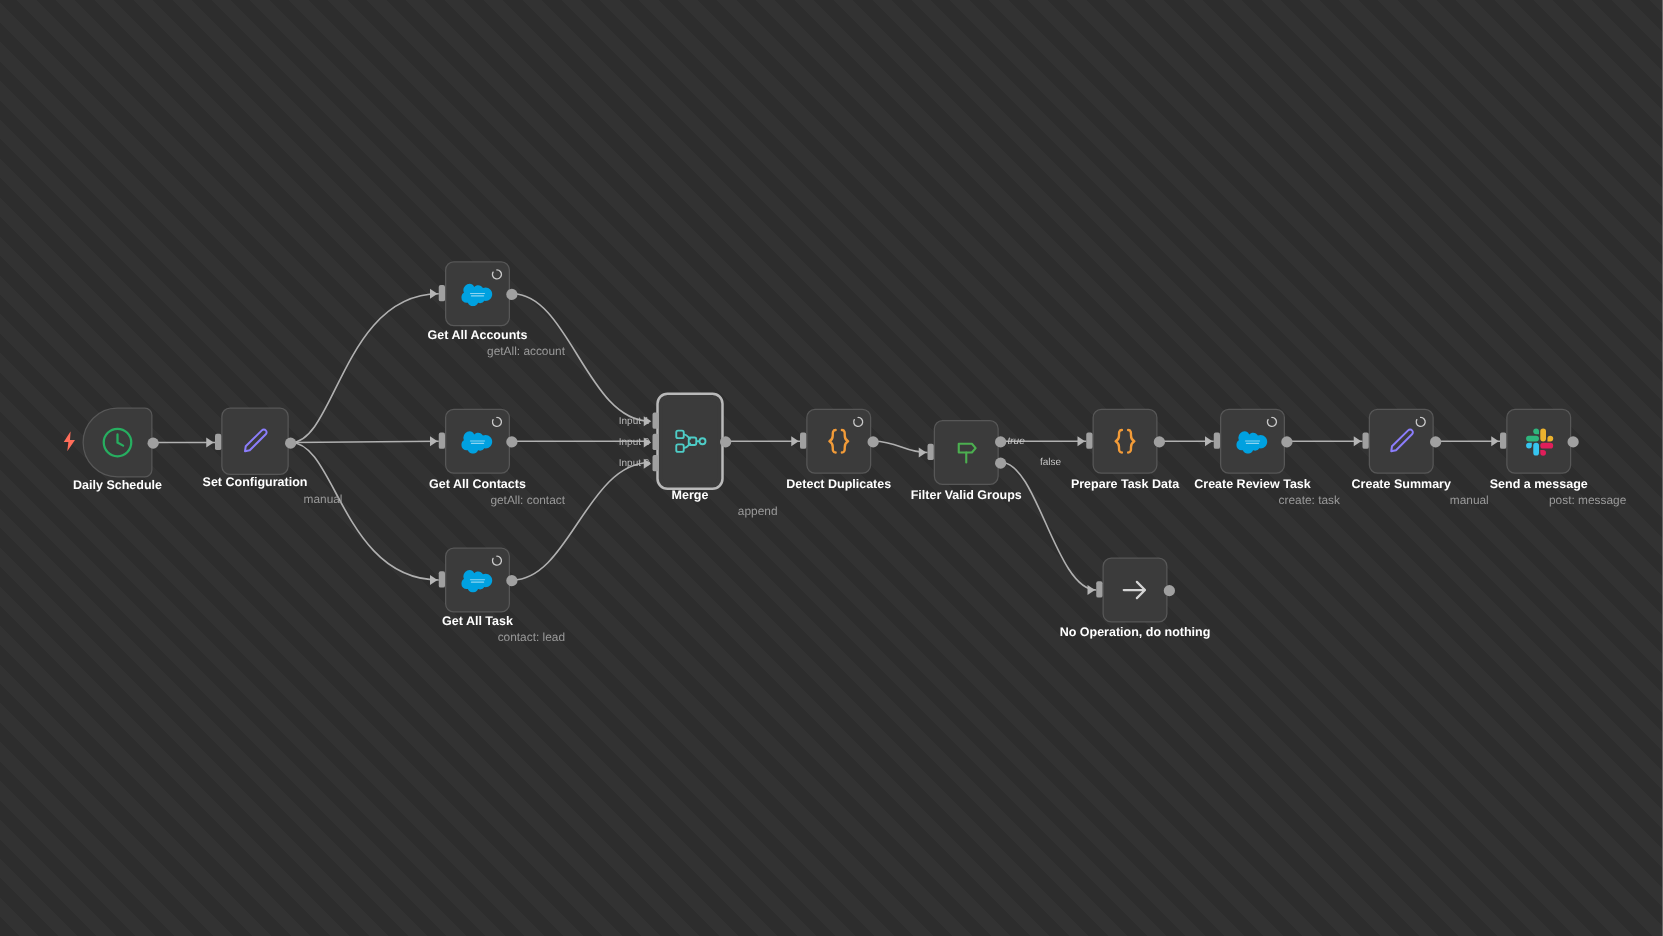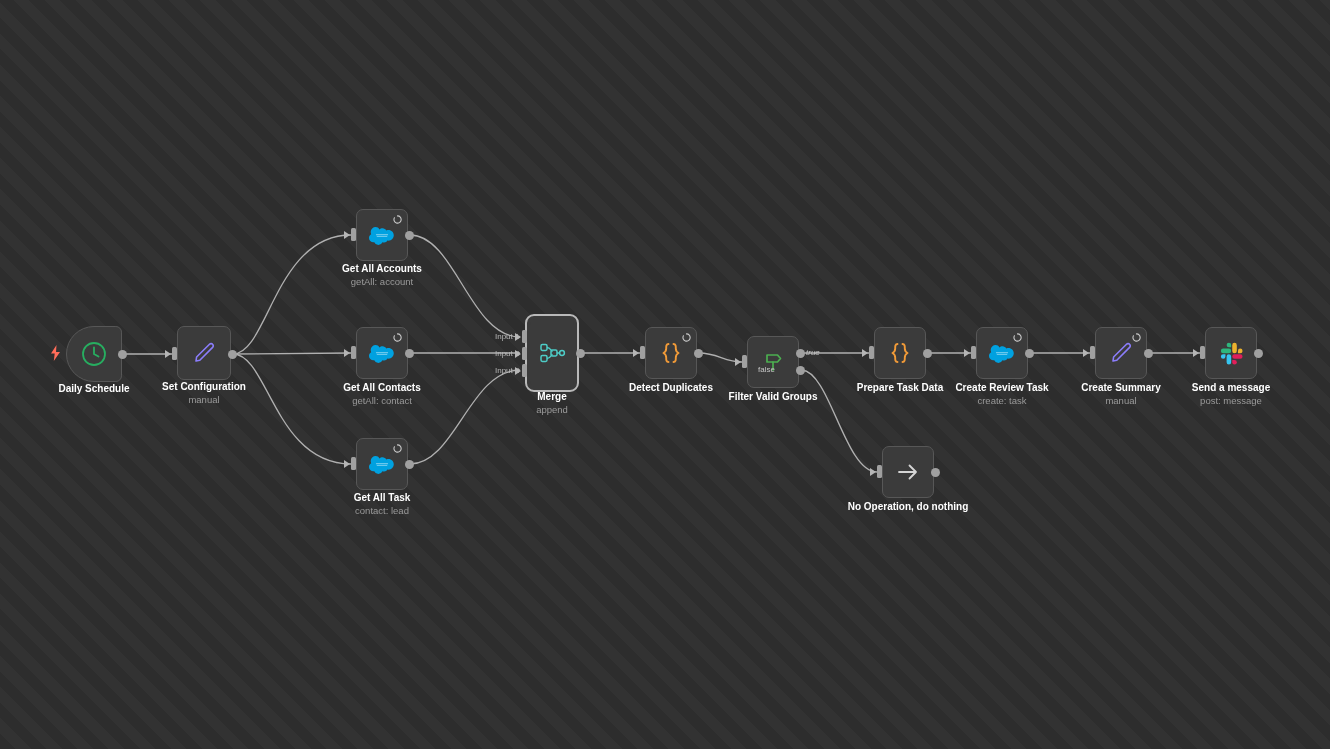--- a/index.html
+++ b/index.html
@@ -74,20 +74,21 @@
     font-size: 10px;
     font-weight: bold;
     color: #ffffff;
     line-height: 13px;
   }
   .node-subtitle {
     font-size: 9.5px;
     color: #9a9a9a;
     line-height: 12px;
     margin-top: 1px;
+    text-align: right;
   }
 
   
   .out-dot {
     position: absolute;
     width: 9px; height: 9px;
     border-radius: 50%;
     background: #a0a0a0;
     z-index: 4;
   }
@@ -352,21 +353,21 @@
     <span class="node-icon">
       <svg width="26" height="26" viewBox="0 0 26 26">
         <path d="M7 6 L17.5 6 L20.5 9.5 L17.5 13 L7 13 Z" fill="none" stroke="#4caf50" stroke-width="1.7" stroke-linejoin="round"></path>
         <path d="M13 13 L13 21" fill="none" stroke="#4caf50" stroke-width="1.7" stroke-linecap="round"></path>
       </svg>
     </span>
   </div>
   <div class="out-dot" style="left:796px; top:349px;"></div>
   <div class="out-dot" style="left:796px; top:366px;"></div>
   <div class="port-label" style="left:806px; top:348px; color:#c6c6c6;font-style:italic;">true</div>
-  <div class="port-label" style="left:758px; top:365px; color:#c6c6c6;">false</div>
+  <div class="port-label" style="left:832px; top:365px; color:#c6c6c6;">false</div>
   <div class="node-caption" style="left:703px; top:390px; width:140px;">
     <div class="node-title">Filter Valid Groups</div>
   </div>
 
   <div class="in-arrow" style="left:870px; top:468px;"></div>
   <div class="in-bar" style="left:877px; top:465px;"></div>
   <div class="node" style="left:882px; top:446px; width:52px; height:52px;">
     <span class="node-icon">
       <svg width="26" height="26" viewBox="0 0 26 26">
         <path d="M4 13 L21 13 M14.5 6.5 L21 13 L14.5 19.5" fill="none" stroke="#d5d5d5" stroke-width="1.8" stroke-linecap="round" stroke-linejoin="round"></path>

